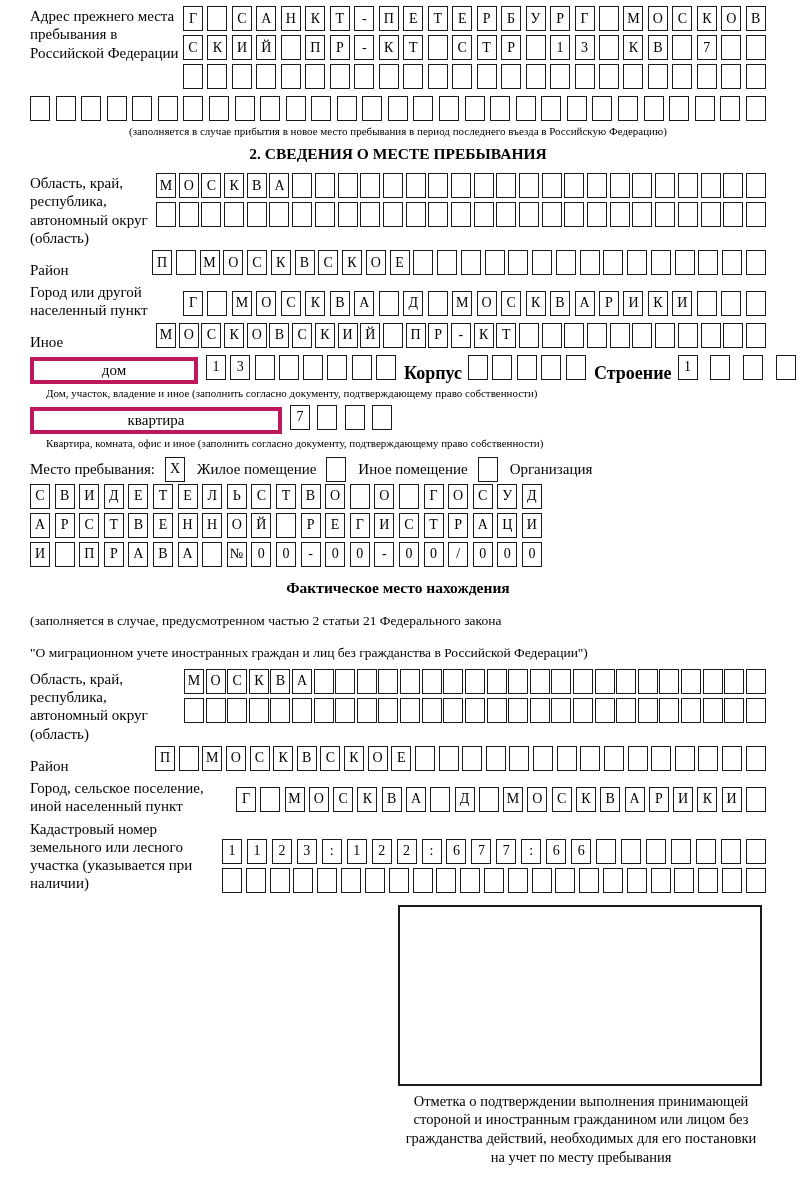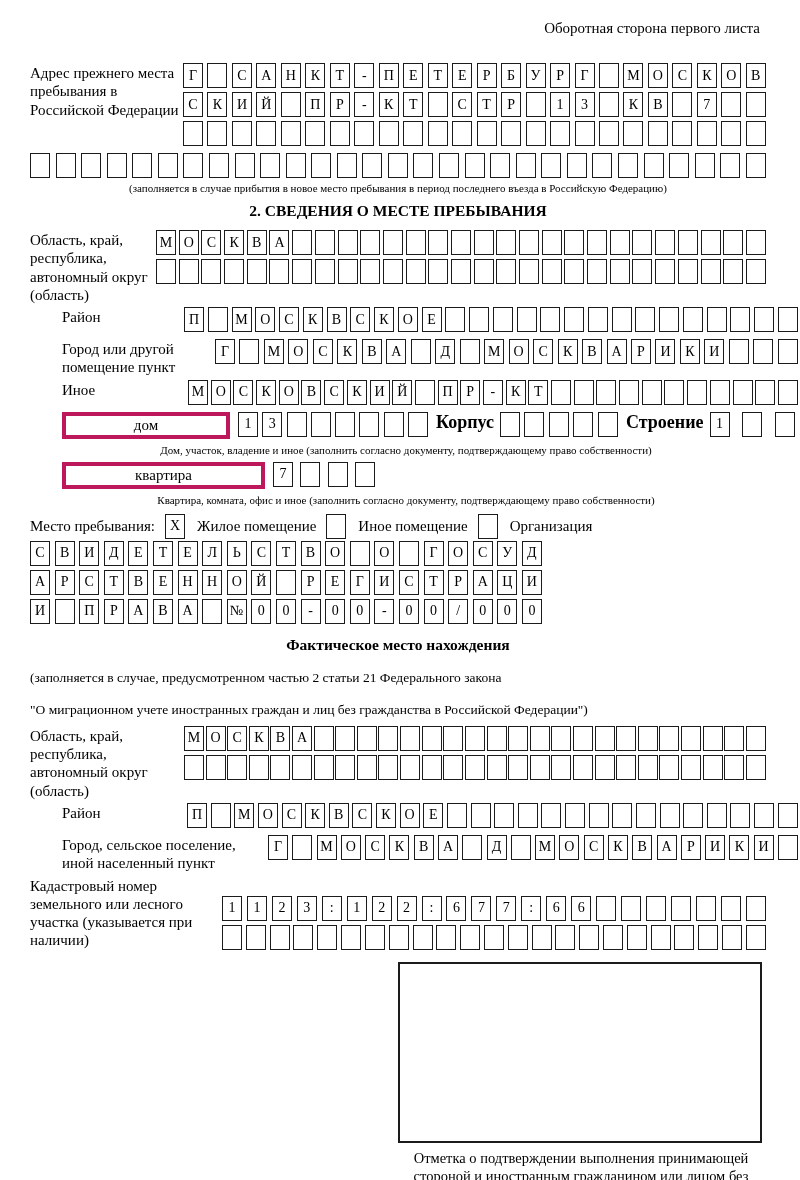--- a/index.html
+++ b/index.html
@@ -7,47 +7,47 @@
   body {
     width:800px; height:1180px; overflow:hidden;
     background:#ffffff; color:#000;
     font-family:"Liberation Serif","DejaVu Serif",serif;
   }
   .page { padding:6px 34px 0 30px; }
 
   .hdr-right { text-align:right; font-size:15px; margin:14px 6px 26px 0; }
 
   .frow { display:flex; margin-bottom:3px; }
-  .frow.vc { align-items:flex-start;margin-left:32px; }
+  .frow.vc { align-items:flex-end; }
   .flabel { font-size:15px; line-height:1.22; flex:0 0 auto; padding-top:1px; }
 
   .cells { display:flex; justify-content:space-between; margin-bottom:4px; flex:0 0 auto; }
   .cell {
     display:inline-flex; width:20px; height:25px; flex:0 0 20px;
     border:1.8px solid #1b1b1b;
     align-items:center; justify-content:center;
     font-size:14px; line-height:1;
   }
   .cells .cell { flex:0 0 20px; }
   .cw583{width:583px} .cw736{width:736px} .cw610{width:610px} .cw614{width:614px}
   .cw512{width:512px} .cw582{width:582px} .cw611{width:611px} .cw530{width:530px}
   .cw544{width:544px} .cw190{width:190px} .cw118{width:118px} .cw102{width:102px}
   .lw153{width:153px} .lw126{width:126px} .lw122{width:122px} .lw220{width:220px}
   .lw154{width:154px} .lw125{width:125px} .lw206{width:206px} .lw192{width:192px}
 
   .note { font-size:11px; text-align:center; margin:1px 0 6px; }
-  .note.left { text-align:center; margin-left:16px; }
+  .note.left { text-align:left; margin-left:16px; }
   .sec-title { font-weight:bold; font-size:15.5px; text-align:center; margin:8px 0 10px; }
 
   .bigbox {
     border:4px solid #be185d; height:27px;
     display:flex; align-items:center; justify-content:center;
     font-size:15px; flex:0 0 auto;
   }
-  .bb168{width:168px} .bb208{width:203px}
+  .bb168{width:168px} .bb208{width:252px}
   .inline-label { font-size:18px; flex:0 0 auto; padding:0 6px 0 8px;font-weight:bold; }
   .ml8 { margin-left:8px; }
 
   .stay-row { display:flex; align-items:center; font-size:15px; margin:8px 0 2px; }
   .stay-row .cell { margin:0 12px 0 10px; }
   .stay-row .lead { margin-right:0; }
   .hint { font-size:13.2px; text-align:center; width:600px; margin:0 0 8px 0; }
 
   .center-note { font-size:13.5px; margin:16px 0 3px 0; }
 
@@ -56,21 +56,20 @@
   .stamp-caption { font-size:14.5px; line-height:1.3; text-align:center; margin-top:6px; }
 
   .rows { flex:0 0 auto; }
   .mt20 { margin-top:20px; }
 </style>
 </head>
 <body>
 
 <div class="page">
 
-  <div class="hdr-right">Оборотная сторона первого листа</div>
 
   <div class="frow">
     <div class="flabel lw153">Адрес прежнего места пребывания в Российской Федерации</div>
     <div class="rows">
       <div class="cells cw583">
           <span class="cell">Г</span>
           <span class="cell"></span>
           <span class="cell">С</span>
           <span class="cell">А</span>
           <span class="cell">Н</span>
@@ -273,21 +272,21 @@
         <span class="cell"></span>
         <span class="cell"></span>
         <span class="cell"></span>
         <span class="cell"></span>
         <span class="cell"></span>
         <span class="cell"></span>
       </div>
   </div>
 
   <div class="frow vc">
-    <div class="flabel lw153">Город или другой помещение пункт</div>
+    <div class="flabel lw153">Город или другой населенный пункт</div>
     <div class="cells cw583">
         <span class="cell">Г</span>
         <span class="cell"></span>
         <span class="cell">М</span>
         <span class="cell">О</span>
         <span class="cell">С</span>
         <span class="cell">К</span>
         <span class="cell">В</span>
         <span class="cell">А</span>
         <span class="cell"></span>

